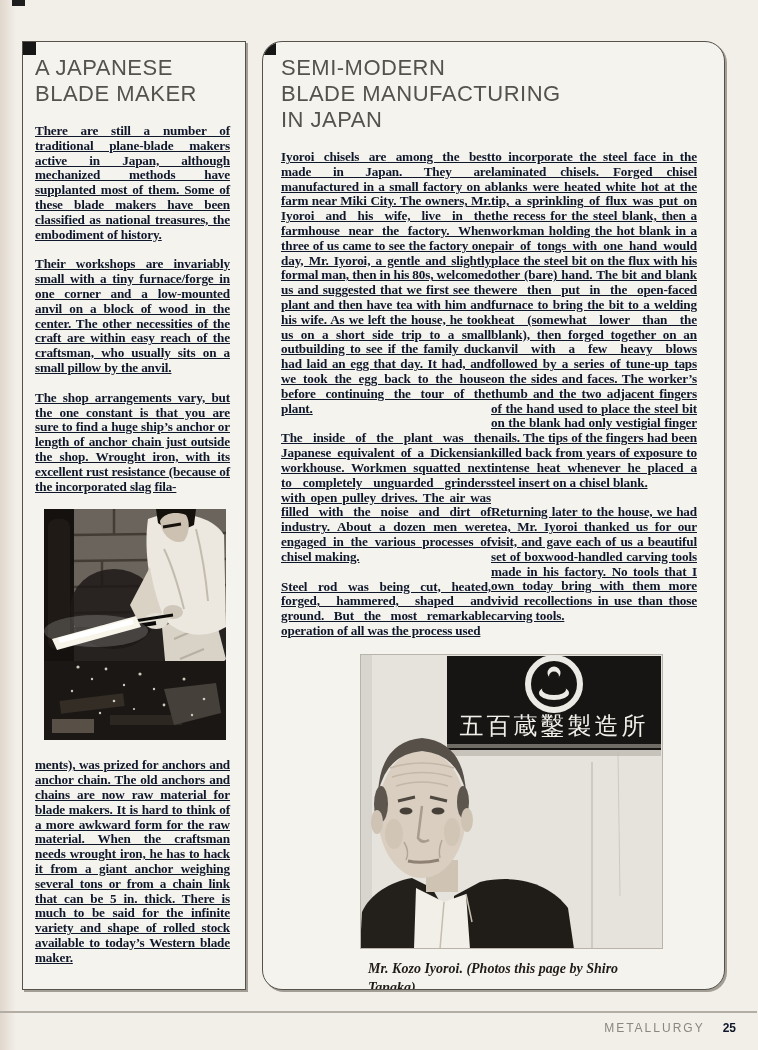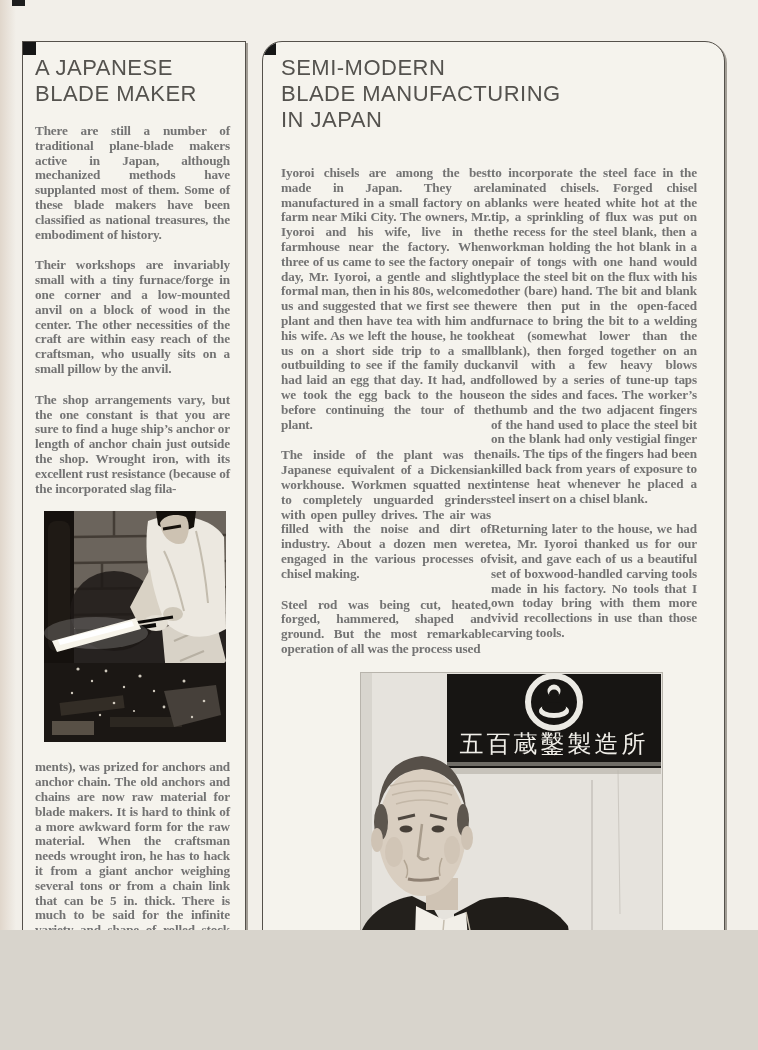--- a/index.html
+++ b/index.html
@@ -1,17 +1,17 @@
 <!DOCTYPE html>
 <html><head>
 <meta charset="utf-8">
 <style>
   html,body{margin:0;padding:0;background:#d8d4cc;}
   .page{
-    position:relative;width:758px;height:930px;margin:0 auto;
+    position:relative;width:758px;height:1050px;margin:0 auto;
     background:#f2efe9;overflow:hidden;
     font-family:"Liberation Serif","DejaVu Serif",serif;
   }
   .scan-edge{position:absolute;left:0;top:0;width:16px;height:100%;
     background:linear-gradient(to right,#ddd2c6,rgba(242,239,233,0));opacity:.85;}
   .scan-mark{position:absolute;left:12px;top:0;width:13px;height:6px;background:#1d1d1d;}
 
   .box{
     position:absolute;top:41px;background:#f5f3ed;
     border:1px solid #55514b;
@@ -21,23 +21,24 @@
   .box-left{left:22px;width:224px;height:949px;padding:13px 15px 0 12px;box-sizing:border-box;}
   .box-right{left:262px;width:463px;height:949px;padding:13px 14px 0 18px;box-sizing:border-box;border-radius:20px;}
   .corner-sq{position:absolute;top:-4px;left:-1px;width:14px;height:17px;background:#161616;}
 
   h1.article-title{
     margin:0 0 17px 0;font-family:"Liberation Sans","DejaVu Sans",sans-serif;
     font-weight:400;font-size:22px;line-height:26px;color:#54524e;
     letter-spacing:.5px;
   }
   .body-text p{
-    margin:16px 0 15px 0;text-align:justify;
-    font-weight:bold;font-size:13.2px;line-height:14.8px;color:#737373;
+    margin:0 0 15px 0;text-align:justify;
+    font-weight:bold;font-size:13.2px;line-height:14.8px;color:#0f172a;
     letter-spacing:-0.15px;
+    text-decoration:underline;
   }
   .cols{display:flex;gap:0;margin-top:8px;}
   .col1{width:210px;}
   .col2{width:206px;}
 
   .photo1{display:block;margin:6px 0 18px 9px;background:#262220;}
   .photo2-wrap{}
   .photo2{display:block;margin-left:79px;background:#e6e3dd;}
   .caption{
     margin:10px 0 0 87px;width:292px;

